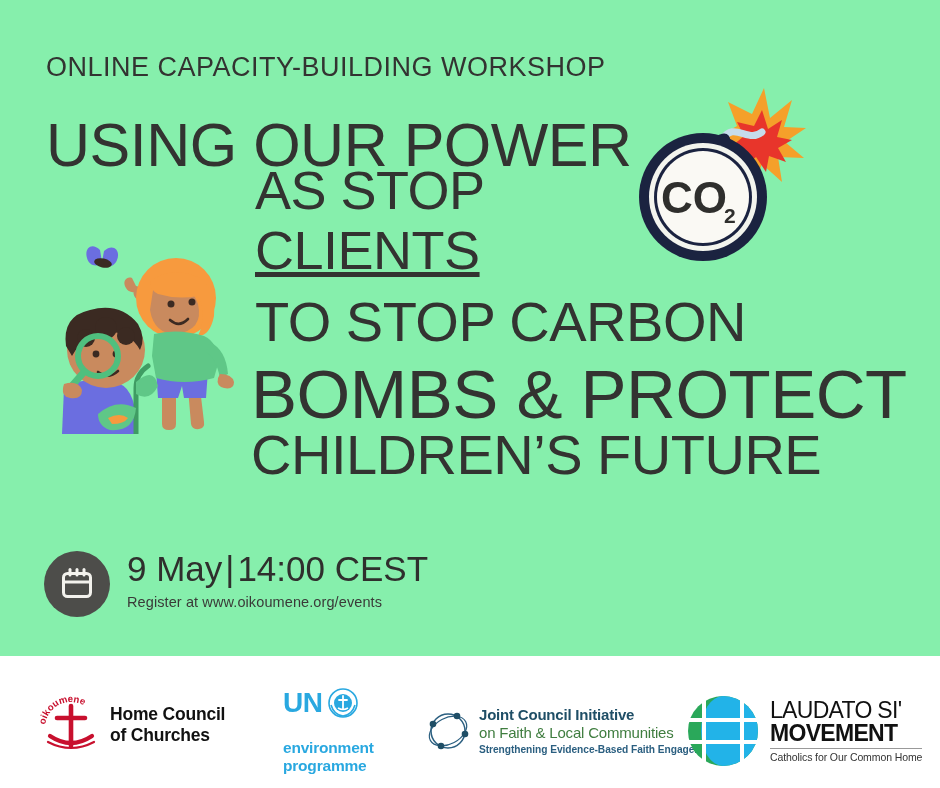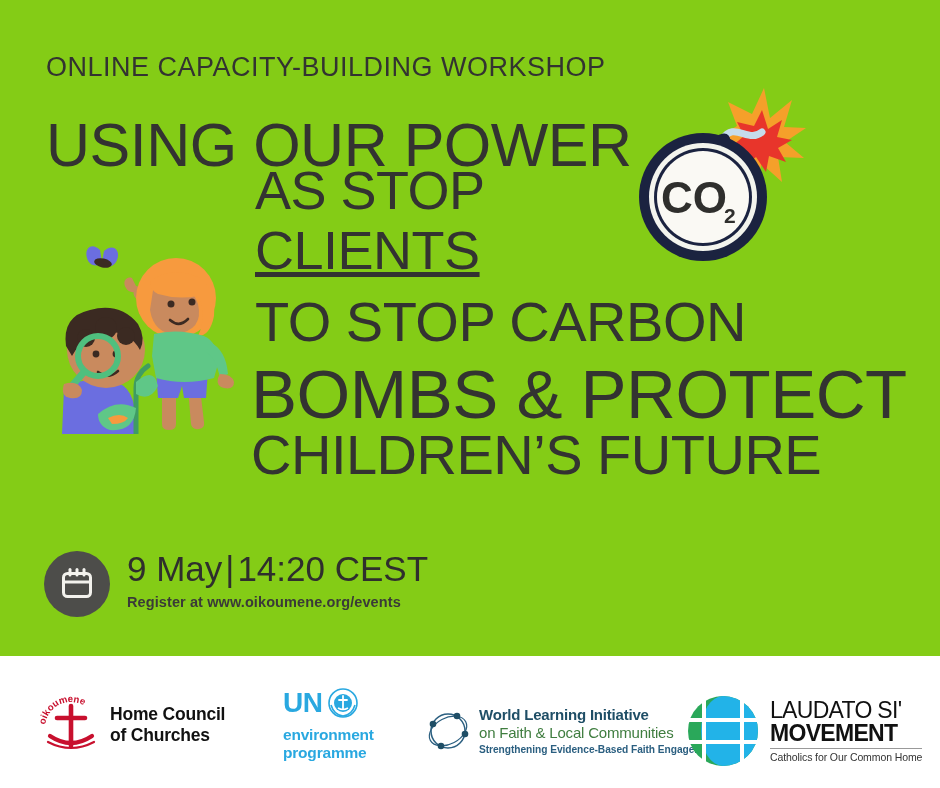--- a/index.html
+++ b/index.html
@@ -5,21 +5,21 @@
   * { margin:0; padding:0; box-sizing:border-box; }
   html, body { width:940px; height:788px; }
   body {
     font-family: "Liberation Sans", sans-serif;
     background:#ffffff;
     overflow:hidden;
   }
   .poster {
     position:relative;
     width:940px; height:788px;
-    background:#84cc16;
+    background:#86efac;
     overflow:hidden;
   }
 
   
   .eyebrow {
     position:absolute;
     left:46px; top:52px;
     font-size:27px;
     letter-spacing:0.5px;
     color:#333331;
@@ -65,21 +65,21 @@
     flex:0 0 auto;
     margin-top:2px;
   }
   .datetext { margin-left:17px; padding-top:2px; }
   .date-main {
     font-size:35px; color:#2f2f2d; font-weight:400;
     letter-spacing:0px; line-height:1.05; white-space:nowrap;
   }
   .date-main .sep { color:#2f2f2d; padding:0 3px; }
   .date-sub {
-    font-size:14.5px; color:#3a3a38; font-weight:bold;
+    font-size:14.5px; color:#3a3a38; font-weight:normal;
     margin-top:6px; letter-spacing:0.1px; white-space:nowrap;
   }
 
   
   .footer {
     position:absolute; left:0; top:656px;
     width:940px; height:132px;
     background:#ffffff;
   }
   .logos {
@@ -97,21 +97,21 @@
 
   
   .logo-unep { left:283px; top:32px; display:block; }
   .unep-top { display:flex; align-items:center; }
   .unep-un {
     font-size:28px; font-weight:bold; color:#29a8e0;
     letter-spacing:-0.5px; line-height:1;
   }
   .unep-words {
     font-size:15.5px; font-weight:bold; color:#29a8e0;
-    line-height:1.18; margin-top:8px; letter-spacing:-0.2px;
+    line-height:1.18; margin-top:21px; letter-spacing:-0.2px;
   }
   .jli-text { margin-left:7px; }
   .jli-l1 { font-size:15px; font-weight:bold; color:#1f4e66; line-height:1.2; letter-spacing:-0.2px; white-space:nowrap;}
   .jli-l2 { font-size:15px; font-weight:normal; color:#3f7d3f; line-height:1.2; letter-spacing:-0.2px; white-space:nowrap;}
   .jli-l3 { font-size:10.2px; font-weight:bold; color:#2b5f80; margin-top:2px; letter-spacing:-0.05px; white-space:nowrap;}
   .lsm-text { margin-left:10px; }
   .lsm-l1 { font-size:23px; font-weight:normal; color:#111; line-height:1.02; letter-spacing:-0.7px; }
   .lsm-l2 { font-size:23px; font-weight:bold; color:#111; line-height:1.02; letter-spacing:-0.7px; }
   .lsm-rule { height:1px; background:#999; margin:3px 0 2px 0; width:100%; }
   .lsm-l3 { font-size:10.5px; color:#333; letter-spacing:-0.1px; white-space:nowrap; }
@@ -213,21 +213,21 @@
     <div class="cal-circle">
       <svg width="36" height="36" viewBox="0 0 36 36">
         <rect x="4.5" y="7.5" width="27" height="23" rx="4" fill="none" stroke="#f3f2ed" stroke-width="3"></rect>
         <line x1="5" y1="16" x2="31" y2="16" stroke="#f3f2ed" stroke-width="3"></line>
         <line x1="11" y1="3.5" x2="11" y2="9" stroke="#f3f2ed" stroke-width="3" stroke-linecap="round"></line>
         <line x1="18" y1="3.5" x2="18" y2="9" stroke="#f3f2ed" stroke-width="3" stroke-linecap="round"></line>
         <line x1="25" y1="3.5" x2="25" y2="9" stroke="#f3f2ed" stroke-width="3" stroke-linecap="round"></line>
       </svg>
     </div>
     <div class="datetext">
-      <div class="date-main"><span>9 May</span><span class="sep">|</span><span>14:20 CEST</span></div>
+      <div class="date-main"><span>9 May</span><span class="sep">|</span><span>14:00 CEST</span></div>
       <div class="date-sub">Register at www.oikoumene.org/events</div>
     </div>
   </div>
 
   <div class="footer">
     <div class="logos">
 
       <div class="logo logo-wcc">
         <svg width="62" height="58" viewBox="0 0 62 58">
           <path d="M31,10 L31,50" stroke="#c8102e" stroke-width="4.6" stroke-linecap="round"></path>
@@ -267,21 +267,21 @@
       <div class="logo" style="left:424px; top:50px;">
         <svg width="48" height="48" viewBox="0 0 48 48">
           <circle cx="24" cy="24" r="17" fill="none" stroke="#2b5f80" stroke-width="1.5"></circle>
           <ellipse cx="24" cy="24" rx="20" ry="13" fill="none" stroke="#2b5f80" stroke-width="1.2" transform="rotate(-28 24 24)"></ellipse>
           <circle cx="9" cy="17" r="3.3" fill="#1f4e66"></circle>
           <circle cx="33" cy="9" r="3.3" fill="#1f4e66"></circle>
           <circle cx="41" cy="27" r="3.3" fill="#1f4e66"></circle>
           <circle cx="17" cy="39" r="3.3" fill="#1f4e66"></circle>
         </svg>
         <div class="jli-text">
-          <div class="jli-l1">World Learning Initiative</div>
+          <div class="jli-l1">Joint Council Initiative</div>
           <div class="jli-l2">on Faith &amp; Local Communities</div>
           <div class="jli-l3">Strengthening Evidence-Based Faith Engagement</div>
         </div>
       </div>
 
       <div class="logo" style="left:686px; top:38px;">
         <svg width="74" height="74" viewBox="0 0 74 74">
           <circle cx="37" cy="37" r="35" fill="#2aa85a"></circle>
           <path d="M37,2 a35,35 0 0 1 0,70 a22,35 0 0 1 0,-70" fill="#22b3e8"></path>
           <g stroke="#ffffff" stroke-width="4" fill="none">

